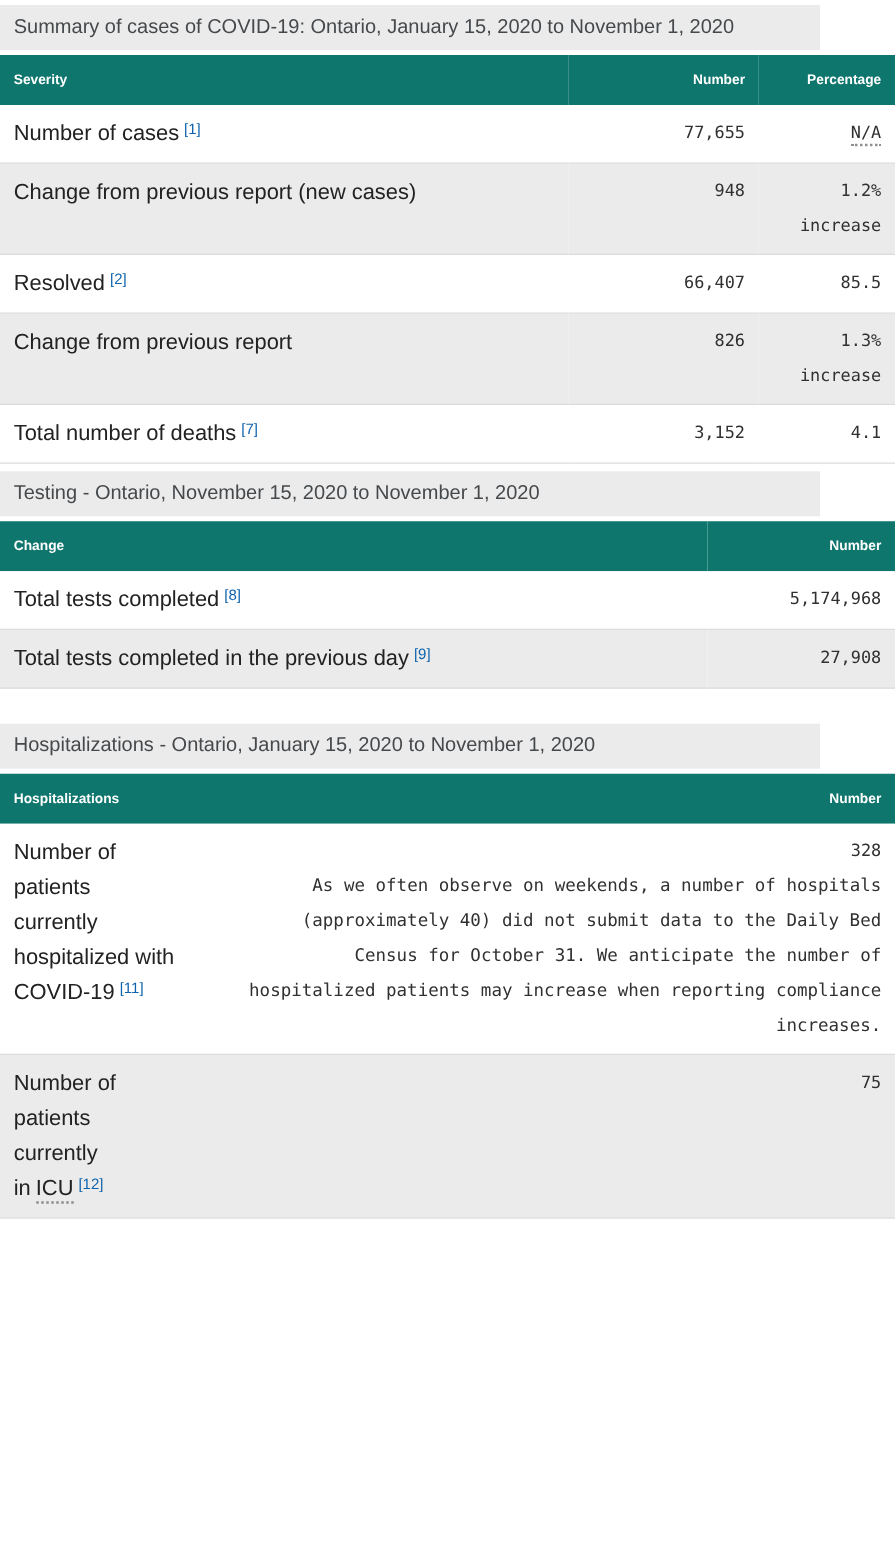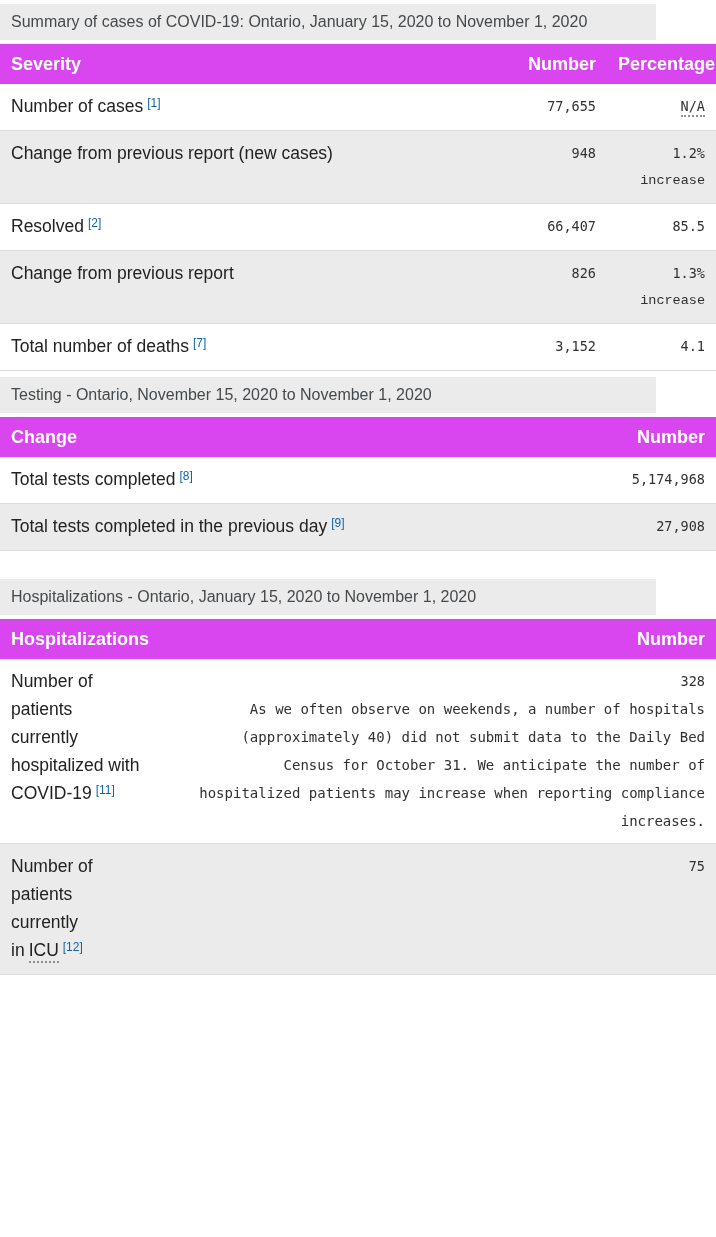--- a/index.html
+++ b/index.html
@@ -23,23 +23,23 @@
     padding: 7px 11px;
     margin-bottom: 4px;
   }
 
   table {
     width: 100%;
     border-collapse: collapse;
     table-layout: fixed;
   }
   thead th {
-    background: #d946ef;
+    background: #0f766e;
     color: #ffffff;
-    font-size: 18px;
+    font-size: 11px;
     font-weight: bold;
     text-align: left;
     padding: 6px 11px;
     line-height: 28px;
   }
   thead th.col-num, thead th.col-pct { text-align: right; }
 
   tbody tr { border-bottom: 1px solid #dcdcdc; background: #ffffff; }
   tbody tr:nth-child(even) { background: #ebebeb; }
 
@@ -67,21 +67,21 @@
     margin-left: 4px;
     white-space: nowrap;
   }
   a.fn:empty { display: none; }
 
   .abbr { border-bottom: 2px dotted #8f8f8f; padding-bottom: 1px; margin-left: 4px; }
   .dotted { border-bottom: 2px dotted #8f8f8f; padding-bottom: 1px; }
   .label-post { margin-left: 4px; }
   .label-post:empty { display: none; }
 
-  .pct-note { display: block; font-family: Liberation Mono, monospace; }
+  .pct-note { display: block; }
   .pct-note:empty { display: none; }
 
   .hosp-number { display: block; text-align: right; }
   .note {
     font-family: "DejaVu Sans Mono", monospace;
     font-size: 14px;
     color: #303030;
     text-align: right;
     max-width: 508px;
     margin-left: auto;

